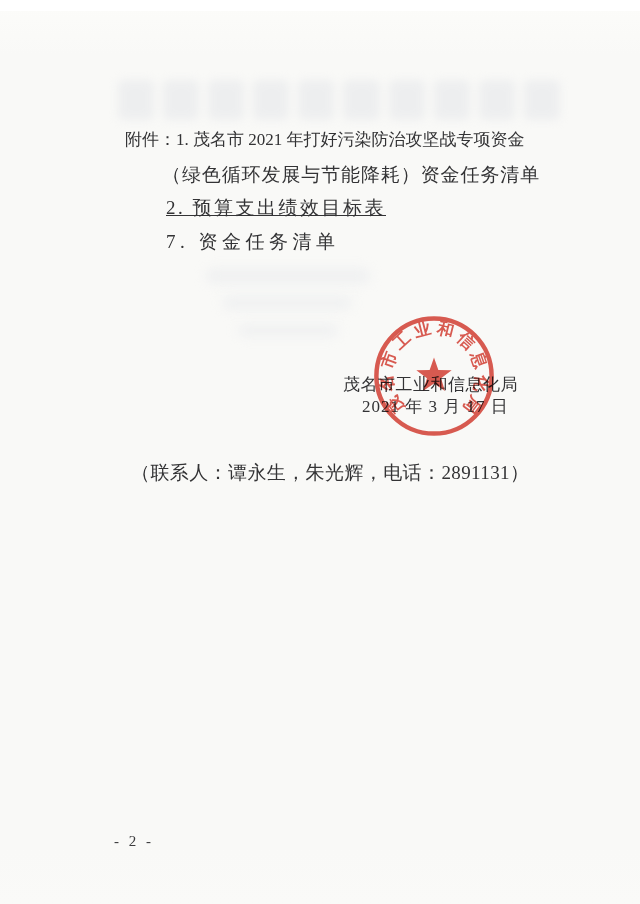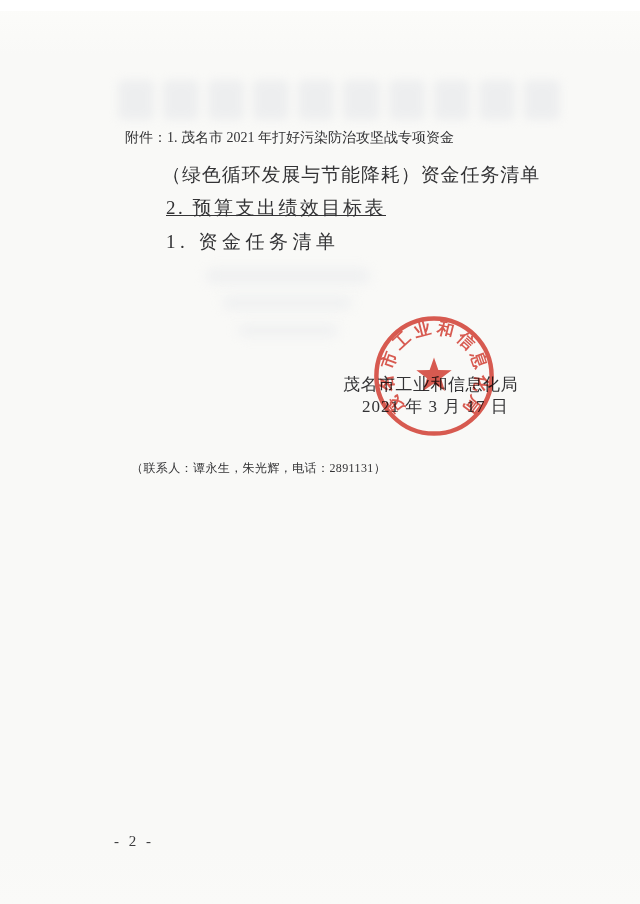--- a/index.html
+++ b/index.html
@@ -19,31 +19,31 @@
   
   .ghost-band{position:absolute;left:118px;top:80px;width:442px;height:40px;
     display:flex;gap:9px;filter:blur(5px);opacity:.5;}
   .ghost-band i{flex:1;background:#e2e4e8;border-radius:5px;}
   .ghost-bar{position:absolute;background:#e7e9ec;border-radius:6px;filter:blur(6px);opacity:.5;}
   .gb1{left:206px;top:268px;width:164px;height:16px;}
   .gb2{left:222px;top:296px;width:130px;height:14px;}
   .gb3{left:238px;top:324px;width:100px;height:13px;}
 
   
-  .att-1{left:125px;top:129px;font-size:14px;}
+  .att-1{left:125px;top:129px;font-size:17px;}
   .att-2{left:162px;top:163px;font-size:19px;letter-spacing:.9px;}
   .att-3{left:166px;top:196px;font-size:19px;letter-spacing:2.5px;text-decoration:underline;}
   .att-4{left:166px;top:230px;font-size:19px;letter-spacing:4.5px;}
 
   
   .org-line{left:343px;top:361px;font-size:17px;letter-spacing:.5px;margin-top:13px;}
   .date-line{left:362px;top:396px;font-size:17px;letter-spacing:1px;}
 
   
-  .contact-line{left:131px;top:461px;font-size:12px;letter-spacing:.4px;}
+  .contact-line{left:131px;top:461px;font-size:19px;letter-spacing:.4px;}
 
   
   .page-num{left:114px;top:832px;font-size:15px;letter-spacing:3px;color:#3a3a3c;}
 
   
   .seal{position:absolute;left:370px;top:312px;width:128px;height:128px;
     mix-blend-mode:multiply;opacity:.88;filter:blur(.4px);}
   .seal svg{width:100%;height:100%;display:block;}
   .seal text{font-family:"Liberation Serif","DejaVu Serif",serif;font-weight:bold;}
 </style>
@@ -66,21 +66,21 @@
 </div>
 <div class="ghost-bar gb1"></div>
 <div class="ghost-bar gb2"></div>
 <div class="ghost-bar gb3"></div>
 
 <div class="abs att-1">
   <span>附件：</span><span>1. 茂名市 2021 年打好污染防治攻坚战专项资金</span>
 </div>
 <div class="abs att-2">（绿色循环发展与节能降耗）资金任务清单</div>
 <div class="abs att-3">2. 预算支出绩效目标表</div>
-<div class="abs att-4">1. 资金任务清单</div>
+<div class="abs att-4">7. 资金任务清单</div>
 
 <div class="abs org-line">茂名市工业和信息化局</div>
 <div class="abs date-line">2021 年 3 月 17 日</div>
 
 <div class="seal">
   <svg viewBox="0 0 200 200" xmlns="http://www.w3.org/2000/svg">
     <circle cx="100" cy="100" r="90" fill="none" stroke-width="7" stroke="#d9453a"></circle>
     <polygon points="100,71 106.8,90.6 127.6,91 111,103.6 117.1,123.5 100,111.6 82.9,123.5 89,103.6 72.4,91 93.2,90.6" fill="#d9453a"></polygon>
     <g>
         <text transform="rotate(-127 100 100)" x="100" y="34" text-anchor="middle" font-size="26" fill="#d9453a">茂</text>

